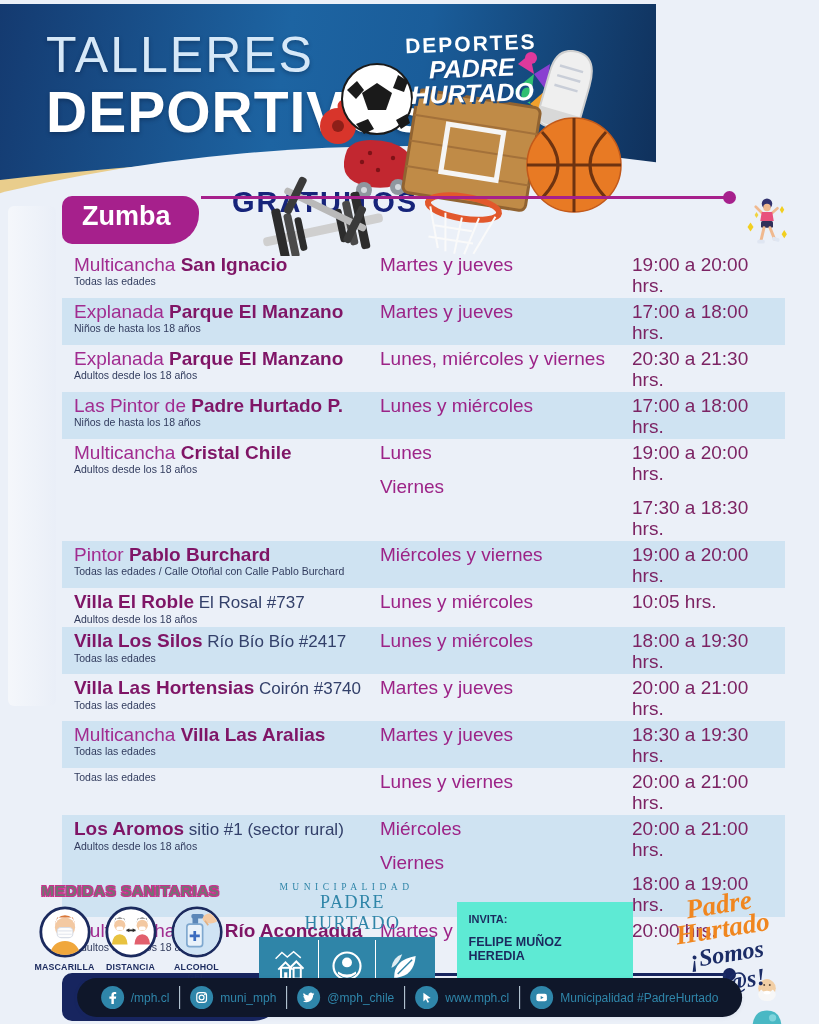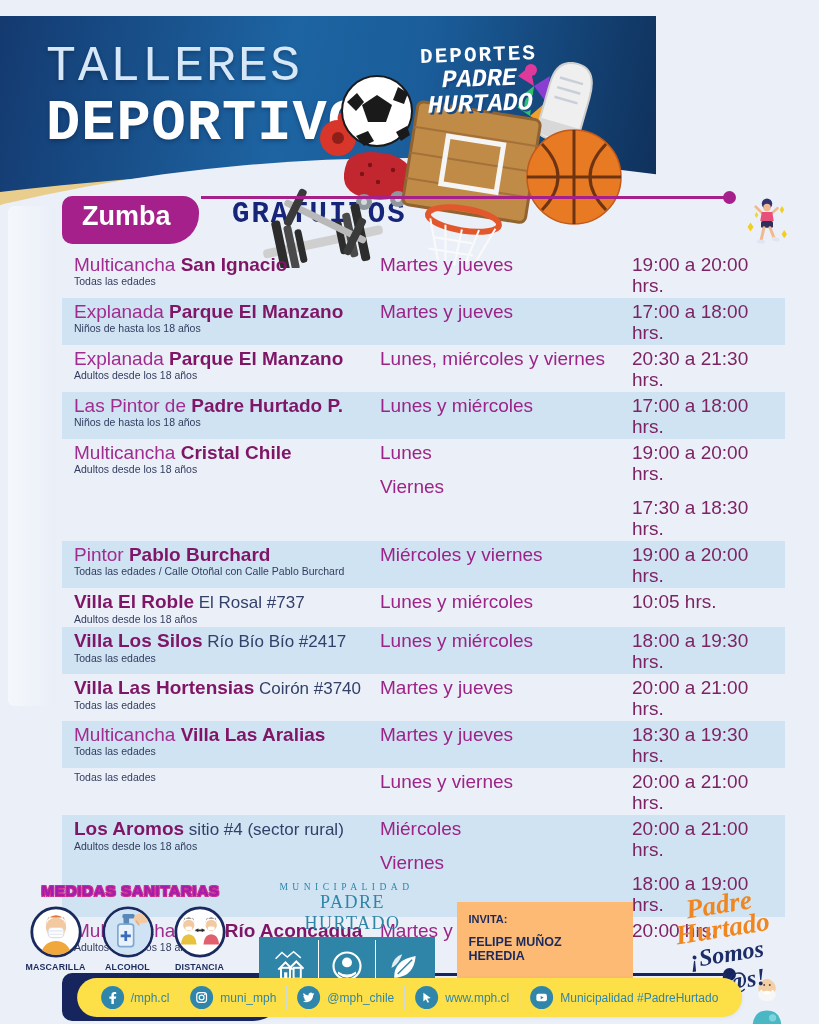--- a/index.html
+++ b/index.html
@@ -1,21 +1,21 @@
 <!DOCTYPE html>
 <html><head>
 <meta charset="utf-8">
 <style>
   html,body{margin:0;padding:0;}
   body{width:819px;height:1024px;overflow:hidden;background:#ebf0f8;
        font-family:"Liberation Sans",sans-serif;position:relative;}
   .poster{position:absolute;inset:0;}
 
   
-  .header{position:absolute;top:16px;left:0;width:656px;height:252px;overflow:hidden;font-family:Liberation Mono, monospace;}
+  .header{position:absolute;top:4px;left:0;width:656px;height:252px;overflow:hidden;}
   .hdr-blue{position:absolute;inset:0;
     background:linear-gradient(100deg,#143a70 0%,#1d64a2 42%,#1a5d9a 62%,#0f2e58 100%);}
   .curve-gold{position:absolute;width:2400px;height:800px;border-radius:50%;
     background:#e9cd8c;left:-790px;top:152px;}
   .curve-white{position:absolute;width:1700px;height:760px;border-radius:50%;
     background:#ebf0f8;left:-440px;top:142px;}
   .title{position:absolute;left:46px;top:24px;z-index:5;text-shadow:0 2px 4px rgba(0,20,50,.35);}
   .title .t1{font-size:50px;font-weight:500;color:#d6e8f8;letter-spacing:2px;line-height:54px;}
   .title .t2{font-size:57px;font-weight:800;color:#ffffff;letter-spacing:1px;line-height:60px;}
   .gratuitos{position:absolute;left:232px;top:146px;z-index:6;font-size:29px;font-weight:800;
@@ -52,49 +52,49 @@
   .loc-note{font-size:10.5px;line-height:12px;color:#323c5e;}
   .sline{font-size:19px;line-height:21px;}
   .sline + .sline{margin-top:13px;}
   .days .sline{color:var(--day);}
   .times .sline{color:var(--time);}
 
   
   .footer{position:absolute;left:0;right:0;top:882px;z-index:9;display:flex;
     justify-content:center;gap:22px;align-items:flex-start;}
   .sanitary{width:212px;text-align:center;}
-  .san-title{font-size:15.5px;font-weight:800;color:#a21caf;letter-spacing:.5px;
+  .san-title{font-size:15.5px;font-weight:800;color:#737373;letter-spacing:.5px;
     text-shadow:1px 1px 0 #cc2f8f,-1px 1px 0 #cc2f8f,1px -1px 0 #cc2f8f,-1px -1px 0 #cc2f8f;}
-  .san-items{display:flex;gap:10px;margin-top:5px;}
+  .san-items{display:flex;justify-content:center;gap:4px;margin-top:5px;}
   .san-item{width:62px;}
   .san-circle{display:block;width:54px;height:54px;margin:0 auto;}
   .san-circle svg{width:54px;height:54px;}
   .san-label{font-size:8.8px;font-weight:800;color:#1b2a5e;margin-top:3px;letter-spacing:.2px;}
   .muni{width:176px;text-align:center;}
   .muni-l1{font-size:9.5px;letter-spacing:4.5px;color:#2f85a8;font-family:"Liberation Serif",serif;}
   .muni-l2{font-size:18px;letter-spacing:1.5px;color:#2f85a8;font-family:"Liberation Serif",serif;margin-left:12px;}
   .muni-box{background:#2f85a8;margin-top:3px;padding:3px;}
   .muni-icons{display:flex;height:52px;}
   .mcell{flex:1;display:grid;place-items:center;}
   .mcell + .mcell{border-left:1.5px solid #fff;}
   .mcell svg{width:36px;height:36px;}
   .muni-tag{color:#fff;font-size:8.6px;padding:2px 0 3px;letter-spacing:.2px;}
   .muni-tag b{font-weight:800;}
-  .invite{background:#fdba74;width:152px;padding:11px 12px;margin-top:20px;text-align:left;}
+  .invite{background:#5eead4;width:152px;padding:11px 12px;margin-top:20px;text-align:left;}
   .inv-label{font-size:11px;font-weight:700;color:#1b2a5e;margin-bottom:10px;}
   .inv-name{font-size:12.5px;font-weight:800;color:#1b2a5e;}
   .inv-role{font-size:9.5px;color:#5f6e7e;margin-top:14px;}
   .slogan{width:140px;margin-top:10px;text-align:center;transform:rotate(-9deg);}
   .sl-1,.sl-2{color:#f0861f;font-size:27px;font-style:italic;font-weight:800;line-height:24px;
     font-family:"Liberation Serif",serif;}
   .sl-3{color:#1b2c66;font-size:24px;font-style:italic;font-weight:700;line-height:28px;
     font-family:"Liberation Serif",serif;}
 
   
-  .social{position:absolute;top:978px;left:50%;transform:translateX(-50%);background:#fde047;
+  .social{position:absolute;top:978px;left:50%;transform:translateX(-50%);background:#0f172a;
     border-radius:22px;padding:8px 14px;display:flex;align-items:center;z-index:9;
     box-shadow:0 1px 4px rgba(40,70,110,.08);}
   .soc-item{display:flex;align-items:center;gap:7px;padding:0 10px;}
   .soc-item + .soc-item{border-left:1px solid #c9dbe8;}
   .soc-ic{width:23px;height:23px;border-radius:50%;background:#2f86aa;display:grid;
     place-items:center;flex:0 0 auto;}
   .soc-ic svg{width:13px;height:13px;}
   .soc-label{font-size:12px;color:#2f86aa;white-space:nowrap;}
 </style>
 </head>
@@ -346,21 +346,21 @@
             </div>
             <div class="days">
               <div class="sline">Lunes y viernes</div>
             </div>
             <div class="times">
               <div class="sline">20:00 a 21:00 hrs.</div>
             </div>
           </div>
           <div class="row striped">
             <div class="loc">
-              <div class="loc-main"><span class="loc-name">Los Aromos</span><span class="loc-suf"> sitio #4 (sector rural)</span></div>
+              <div class="loc-main"><span class="loc-name">Los Aromos</span><span class="loc-suf"> sitio #1 (sector rural)</span></div>
               <div class="loc-note">Adultos desde los 18 años</div>
             </div>
             <div class="days">
               <div class="sline">Miércoles</div>
               <div class="sline">Viernes</div>
             </div>
             <div class="times">
               <div class="sline">20:00 a 21:00 hrs.</div>
               <div class="sline">18:00 a 19:00 hrs.</div>
             </div>
@@ -415,40 +415,20 @@
    <circle cx="24" cy="24" r="21.5" fill="#fff" stroke="#1b2a5e" stroke-width="2.5"></circle>
    <g clip-path="url(#cpm)">
      <path d="M10 45q3-13 14-13q11 0 14 13z" fill="#f0a73c"></path>
      <circle cx="24" cy="20" r="9" fill="#f3c9a2"></circle>
      <path d="M15 18a9 9 0 0 1 18 0l-2-7h-14z" fill="#d9783a"></path>
      <rect x="17" y="20" width="14" height="9" rx="3.5" fill="#fdfdfd" stroke="#d8dde6"></rect>
      <path d="M18 23h12M18 26h12" stroke="#e2e6ee" stroke-width="1"></path>
    </g>
               </svg></span>
             <div class="san-label">MASCARILLA</div>
-          </div>
-          <div class="san-item">
-            <span class="san-circle"><svg viewBox="0 0 48 48">
-   <defs>
-                  <clipPath id="cpg">
-                    <circle cx="24" cy="24" r="20.5"></circle>
-                  </clipPath>
-                </defs>
-   <circle cx="24" cy="24" r="21.5" fill="#fff" stroke="#1b2a5e" stroke-width="2.5"></circle>
-   <g clip-path="url(#cpg)">
-     <path d="M4 4h40v40H4z" fill="#cfe3f4"></path>
-     <rect x="20" y="11" width="5" height="7" fill="#5b87b8"></rect>
-     <rect x="19" y="8" width="11" height="4" rx="1.5" fill="#5b87b8"></rect>
-     <rect x="15" y="17" width="14" height="20" rx="2.5" fill="#e9f2fa" stroke="#7fa8cf" stroke-width="1.5"></rect>
-     <path d="M22 23v9M17.5 27.5h9" stroke="#3a6bbf" stroke-width="2.4"></path>
-     <ellipse cx="36" cy="12" rx="7" ry="4.5" fill="#f3c9a2"></ellipse>
-     <path d="M31 14l3 4" stroke="#e0b184" stroke-width="1.5"></path>
-   </g>
-              </svg></span>
-            <div class="san-label">ALCOHOL GEL</div>
           </div>
           <div class="san-item">
             <span class="san-circle"><svg viewBox="0 0 48 48">
    <defs>
                   <clipPath id="cpd">
                     <circle cx="24" cy="24" r="20.5"></circle>
                   </clipPath>
                 </defs>
    <circle cx="24" cy="24" r="21.5" fill="#fff" stroke="#1b2a5e" stroke-width="2.5"></circle>
    <g clip-path="url(#cpd)">
@@ -458,20 +438,40 @@
      <path d="M7 35q1-9 7-9q6 0 7 9z" fill="#e8c23f"></path>
      <circle cx="34" cy="18" r="5" fill="#f3c9a2"></circle>
                   <path d="M29 16a5 5 0 0 1 10 0l-1-4h-8z" fill="#3a3a3a"></path>
      <rect x="31" y="19" width="6" height="3.5" rx="1.5" fill="#fff"></rect>
      <path d="M27 35q1-9 7-9q6 0 7 9z" fill="#e2606d"></path>
      <path d="M20 22.5h8" stroke="#2b2b2b" stroke-width="1.6"></path>
      <path d="M20 22.5l2.5-1.8v3.6zM28 22.5l-2.5-1.8v3.6z" fill="#2b2b2b"></path>
    </g>
               </svg></span>
             <div class="san-label">DISTANCIA</div>
+          </div>
+          <div class="san-item">
+            <span class="san-circle"><svg viewBox="0 0 48 48">
+   <defs>
+                  <clipPath id="cpg">
+                    <circle cx="24" cy="24" r="20.5"></circle>
+                  </clipPath>
+                </defs>
+   <circle cx="24" cy="24" r="21.5" fill="#fff" stroke="#1b2a5e" stroke-width="2.5"></circle>
+   <g clip-path="url(#cpg)">
+     <path d="M4 4h40v40H4z" fill="#cfe3f4"></path>
+     <rect x="20" y="11" width="5" height="7" fill="#5b87b8"></rect>
+     <rect x="19" y="8" width="11" height="4" rx="1.5" fill="#5b87b8"></rect>
+     <rect x="15" y="17" width="14" height="20" rx="2.5" fill="#e9f2fa" stroke="#7fa8cf" stroke-width="1.5"></rect>
+     <path d="M22 23v9M17.5 27.5h9" stroke="#3a6bbf" stroke-width="2.4"></path>
+     <ellipse cx="36" cy="12" rx="7" ry="4.5" fill="#f3c9a2"></ellipse>
+     <path d="M31 14l3 4" stroke="#e0b184" stroke-width="1.5"></path>
+   </g>
+              </svg></span>
+            <div class="san-label">ALCOHOL GEL</div>
           </div>
         </div>
     </div>
 
     <div class="muni">
       <div class="muni-l1">MUNICIPALIDAD</div>
       <div class="muni-l2">PADRE HURTADO</div>
       <div class="muni-box">
         <div class="muni-icons">
           <span class="mcell">

